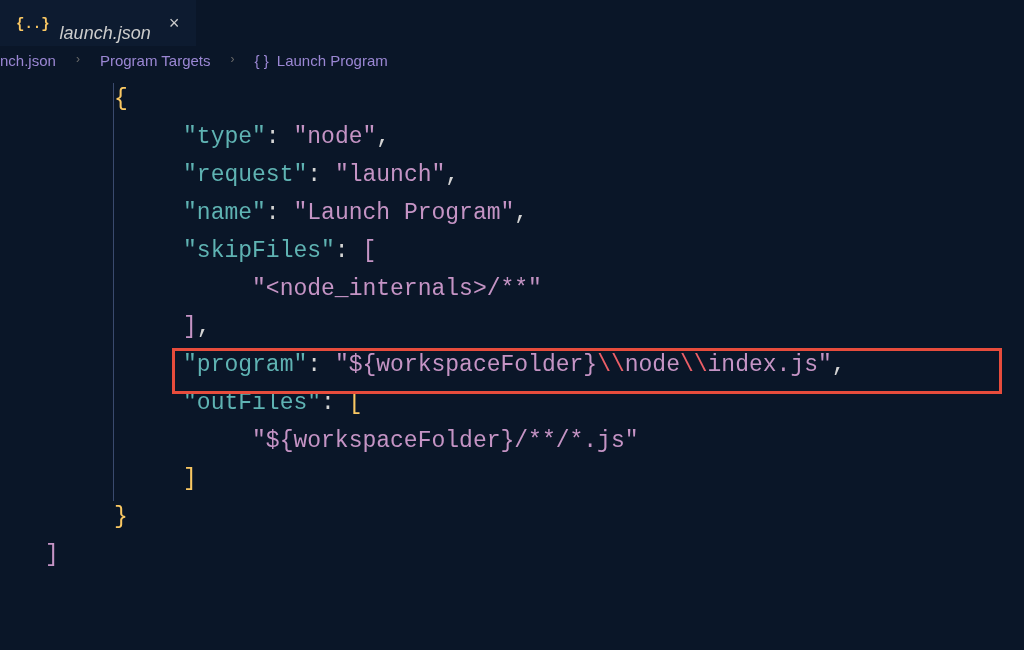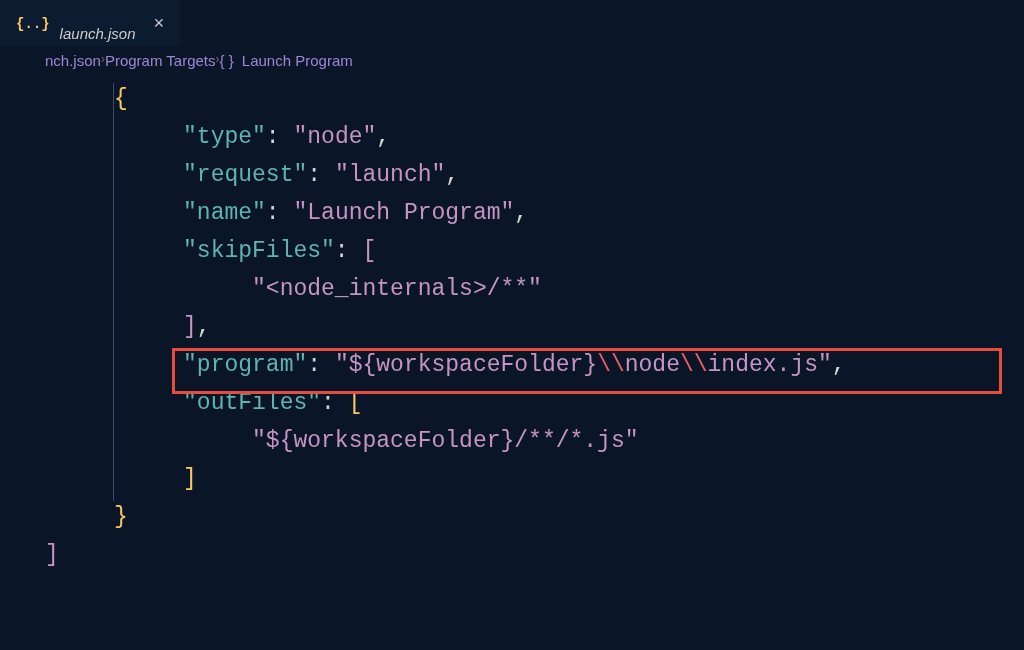--- a/index.html
+++ b/index.html
@@ -31,40 +31,39 @@
       height: 46px;
     }
     .tab-icon {
       color: #fac863;
       font-size: 14px;
       font-weight: bold;
     }
     .tab-label {
       color: #cccccc;
       font-style: italic;
-      font-size: 15px;
+      font-size: 18px;
       font-family: -apple-system, 'Segoe UI', sans-serif;
       margin-top: 19px;
     }
     .tab-close {
       color: #cccccc;
       font-size: 18px;
       margin-left: 8px;
       cursor: pointer;
     }
     .breadcrumb {
       display: flex;
       align-items: flex-start;
-      gap: 0;
+      gap: 20px;
       padding: 6px 0 6px 0;
       background: #0a1628;
       font-size: 15px;
       color: #9b87d4;
       font-family: -apple-system, 'Segoe UI', sans-serif;
-      margin-left: 45px;
     }
     .breadcrumb-item {
       color: #9b87d4;
     }
     .breadcrumb-sep {
       color: #6a6a6a;
       font-size: 12px;
     }
     .breadcrumb-brackets {
       color: #9b87d4;

